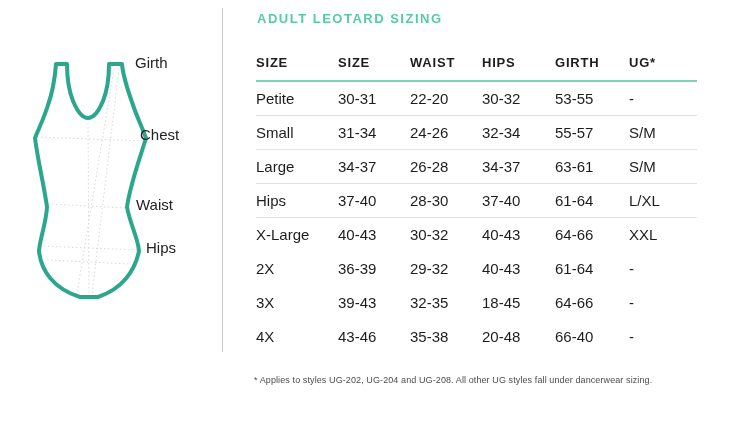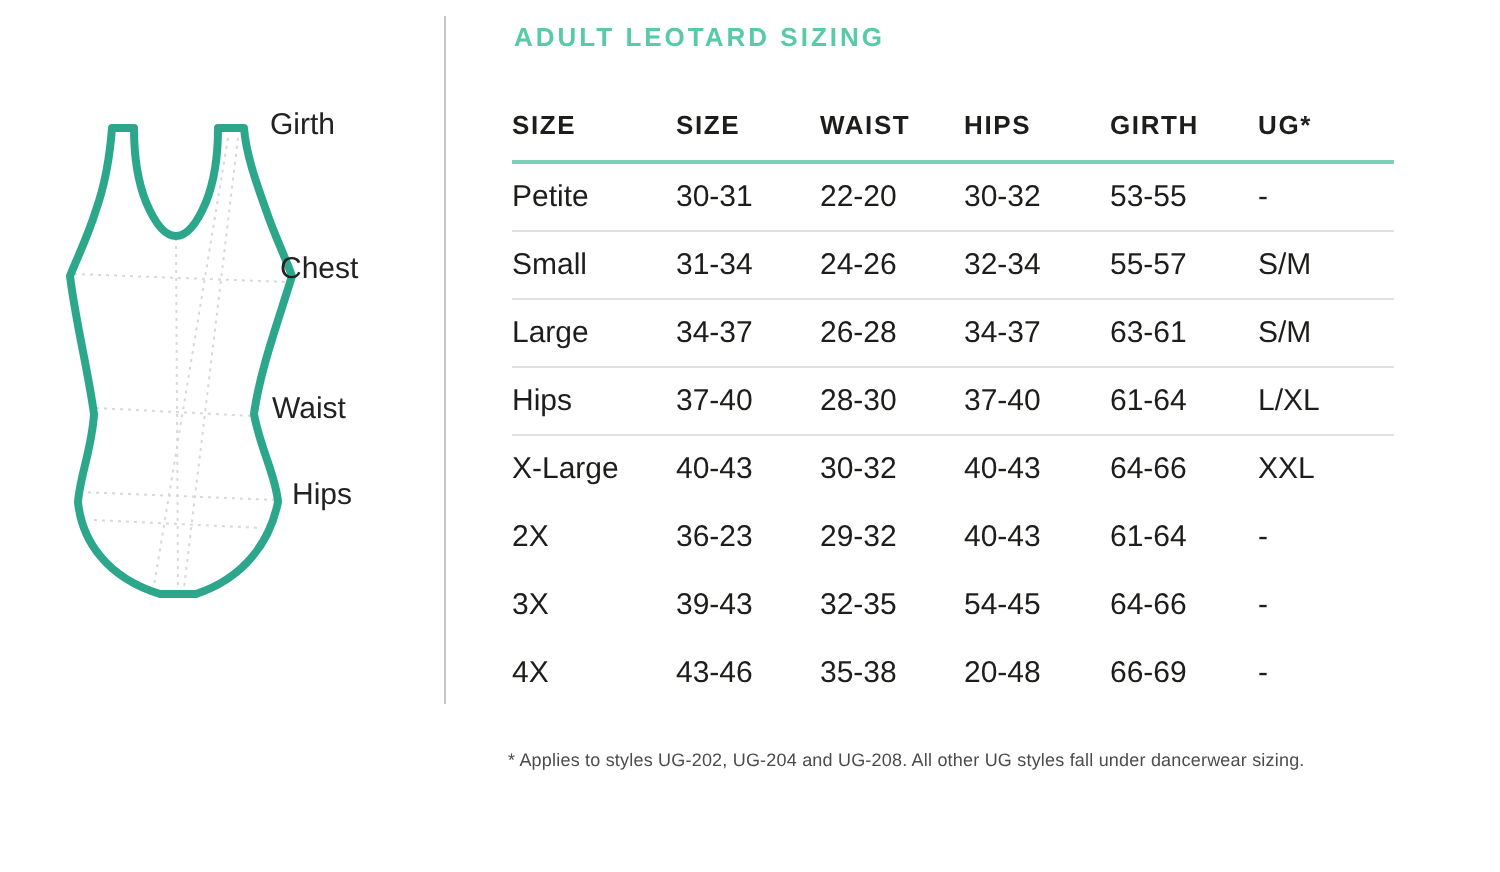--- a/index.html
+++ b/index.html
@@ -195,40 +195,40 @@
       <tr>
         <td>X-Large</td>
         <td>40-43</td>
         <td>30-32</td>
         <td>40-43</td>
         <td>64-66</td>
         <td>XXL</td>
       </tr>
       <tr>
         <td>2X</td>
-        <td>36-23</td>
+        <td>36-39</td>
         <td>29-32</td>
         <td>40-43</td>
         <td>61-64</td>
         <td>-</td>
       </tr>
       <tr>
         <td>3X</td>
         <td>39-43</td>
         <td>32-35</td>
-        <td>54-45</td>
+        <td>18-45</td>
         <td>64-66</td>
         <td>-</td>
       </tr>
       <tr>
         <td>4X</td>
         <td>43-46</td>
         <td>35-38</td>
         <td>20-48</td>
-        <td>66-69</td>
+        <td>66-40</td>
         <td>-</td>
       </tr>
     </tbody>
   </table>
 
   <div class="footnote">* Applies to styles UG-202, UG-204 and UG-208. All other UG styles fall under dancerwear sizing.</div>
 
 </div>
 
 </body></html>

